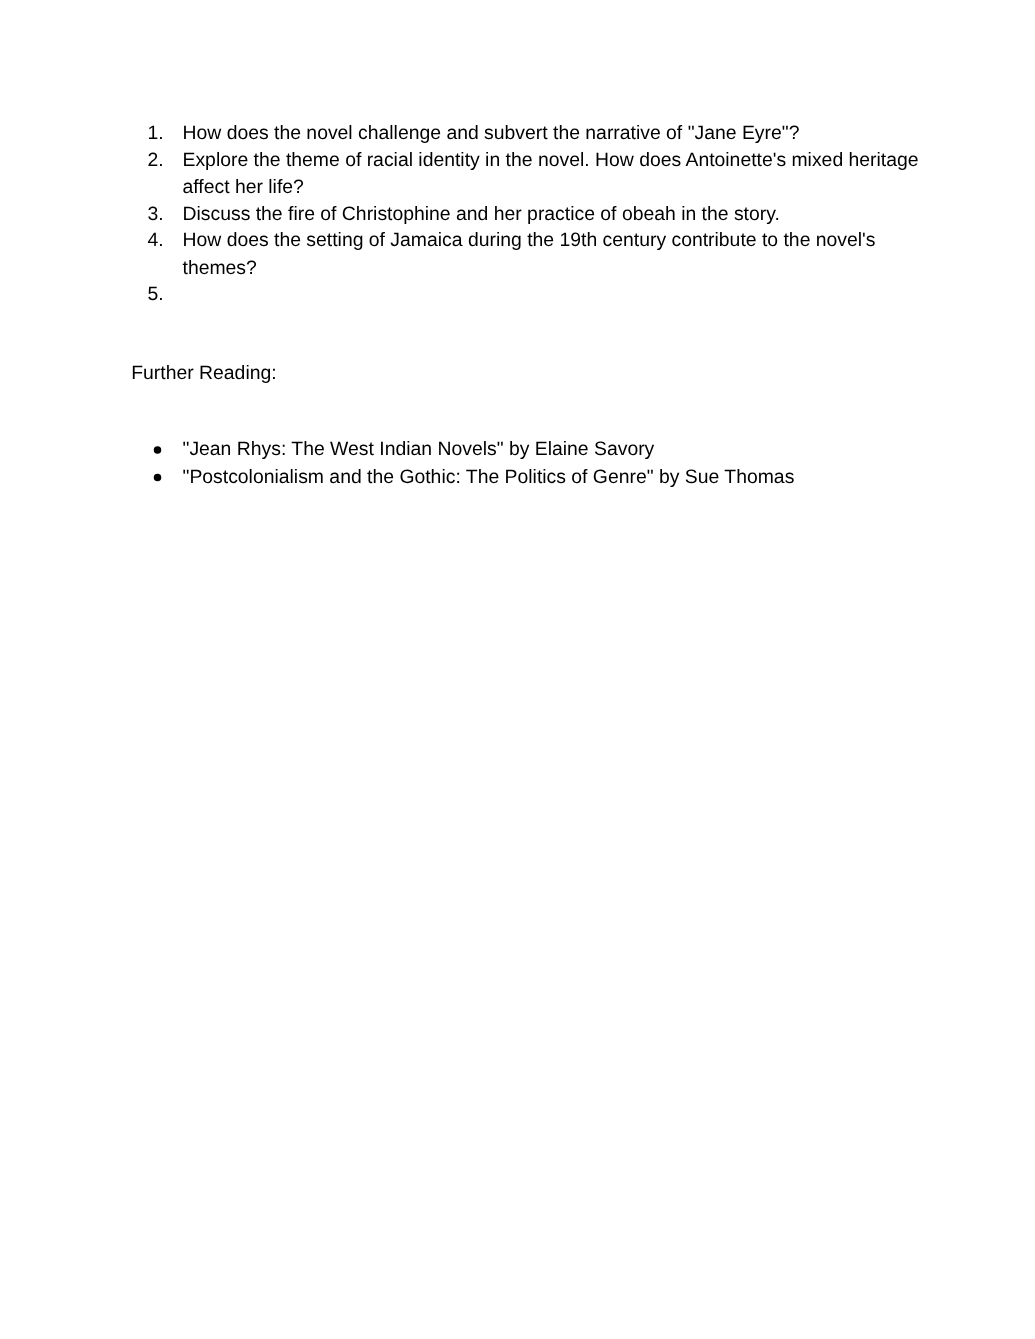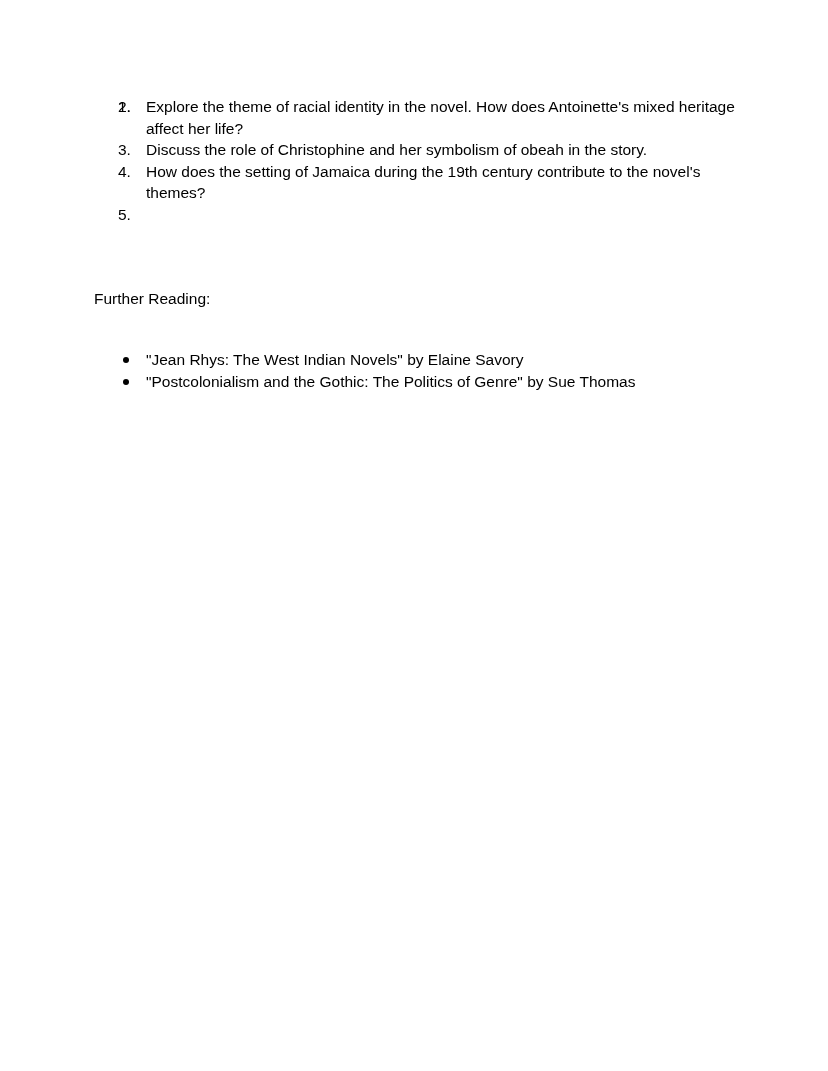--- a/index.html
+++ b/index.html
@@ -5,34 +5,34 @@
     html, body { margin: 0; padding: 0; background: #ffffff; }
     body {
       width: 828px; height: 1071px; position: relative; overflow: hidden;
       font-family: "Liberation Sans", sans-serif; color: #000; font-size: 15.5px;
     }
     .list-num {
       position: absolute; left: 118px; top: 96px; margin: 0; padding: 0; list-style: none; width: 640px;
     }
     .list-num li { position: relative; padding-left: 28px; line-height: 21.5px; }
     .list-num .num { position: absolute; left: 0; top: 0; }
-    .heading { position: absolute; left: 94px; top: 288px; line-height: 21px; margin: 0; }
+    .heading { position: absolute; left: 105px; top: 288px; line-height: 21px; margin: 0; }
     .list-bul { position: absolute; left: 118px; top: 349px; margin: 0; padding: 0; list-style: none; width: 640px; }
     .list-bul li { position: relative; padding-left: 28px; line-height: 21.5px; }
     .list-bul .dot {
       position: absolute; left: 5px; top: 8px; width: 6px; height: 6px; border-radius: 50%; background: #000;
     }
   </style>
 </head>
 <body>
 
 <ol class="list-num">
-  <li><span class="num">1.</span></li>
+  <li><span class="num">1.</span><span>How does the novel challenge and subvert the narrative of "Jane Eyre"?</span></li>
   <li><span class="num">2.</span><span>Explore the theme of racial identity in the novel. How does Antoinette's mixed heritage affect her life?</span></li>
-  <li><span class="num">3.</span><span>Discuss the role of Christophine and her symbolism of obeah in the story.</span></li>
+  <li><span class="num">3.</span><span>Discuss the fire of Christophine and her practice of obeah in the story.</span></li>
   <li><span class="num">4.</span><span>How does the setting of Jamaica during the 19th century contribute to the novel's themes?</span></li>
   <li><span class="num">5.</span></li>
 </ol>
 
 <p class="heading">Further Reading:</p>
 
 <ul class="list-bul">
   <li><span class="dot"></span><span>"Jean Rhys: The West Indian Novels" by Elaine Savory</span></li>
   <li><span class="dot"></span><span>"Postcolonialism and the Gothic: The Politics of Genre" by Sue Thomas</span></li>
 </ul>

